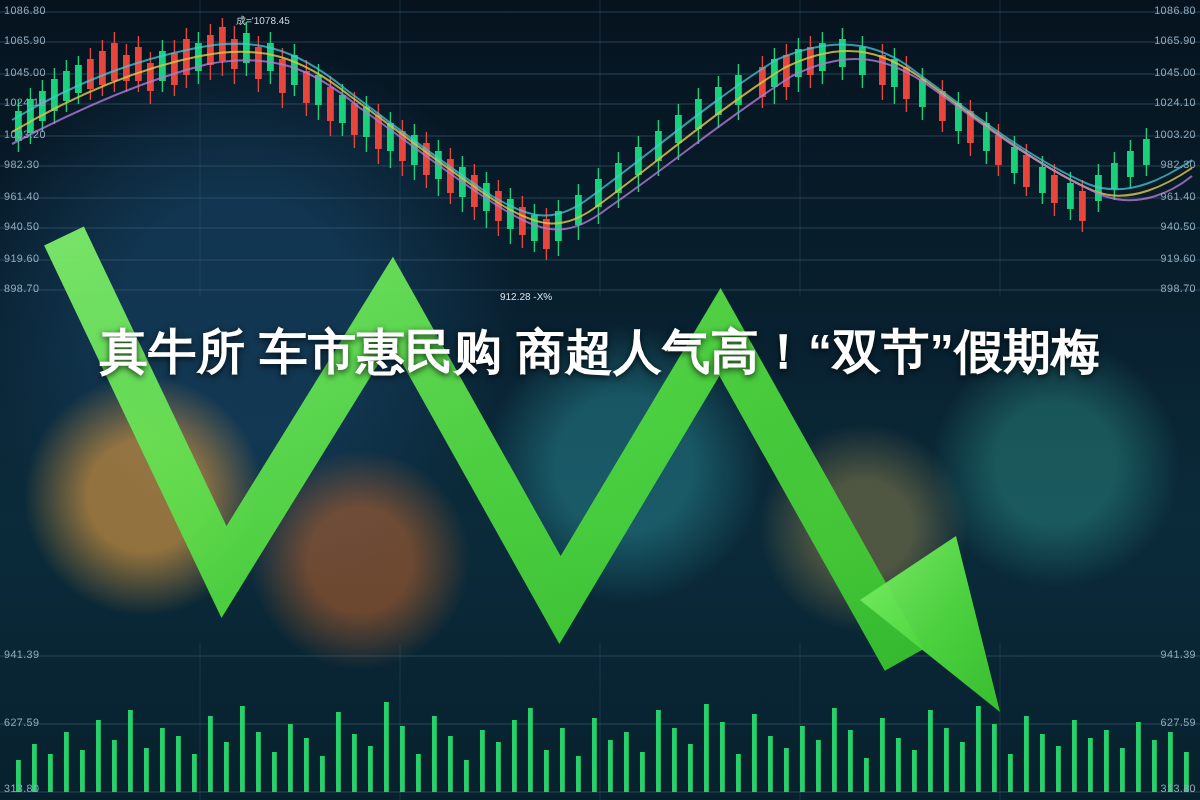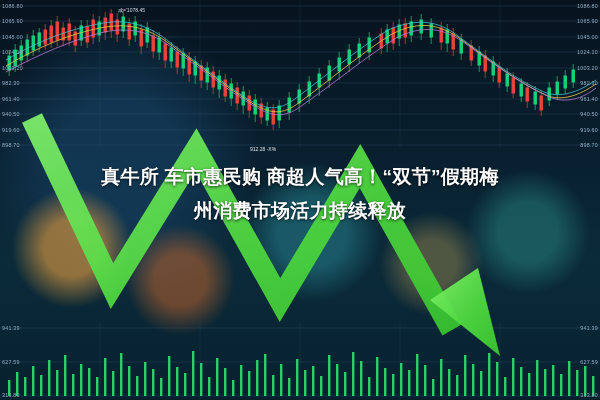--- a/index.html
+++ b/index.html
@@ -36,21 +36,21 @@
 
   .note{position:absolute;font-size:5px;color:#cfd9e2;white-space:nowrap;}
   svg{display:block;}
 
   
   .arrow-wrap{position:absolute;left:0;top:0;width:600px;height:400px;pointer-events:none;}
 
   
   .headline{
     position:absolute;left:18px;top:160px;width:564px;
-    font-size:19px;line-height:34px;color:#ffffff;font-weight:bold;
+    font-size:24px;line-height:34px;color:#ffffff;font-weight:bold;
     text-align:center;letter-spacing:.3px;
     text-shadow:0 1px 3px rgba(0,0,0,.75);
   }
   .headline .l2{display:block;}
 </style>
 </head>
 <body>
 
 <div class="stage">
 
@@ -397,16 +397,15 @@
       </defs>
       <g>
         <path fill="none" stroke="url(#ag)" stroke-width="22" stroke-linecap="butt" stroke-linejoin="miter" opacity="0.93" d="M32,118 L112,286 L196,150 L280,300 L360,166 L452,330"></path>
         <polygon points="430,300 500,356 478,268" fill="url(#ag)" opacity="0.95"></polygon>
       </g>
     </svg>
   </div>
 
   <div class="headline">
     <span class="l1">真牛所 车市惠民购 商超人气高！“双节”假期梅</span>
-    <span class="l2">州消费市场活力持续释放</span>
   </div>
 
 </div>
 
 </body></html>

